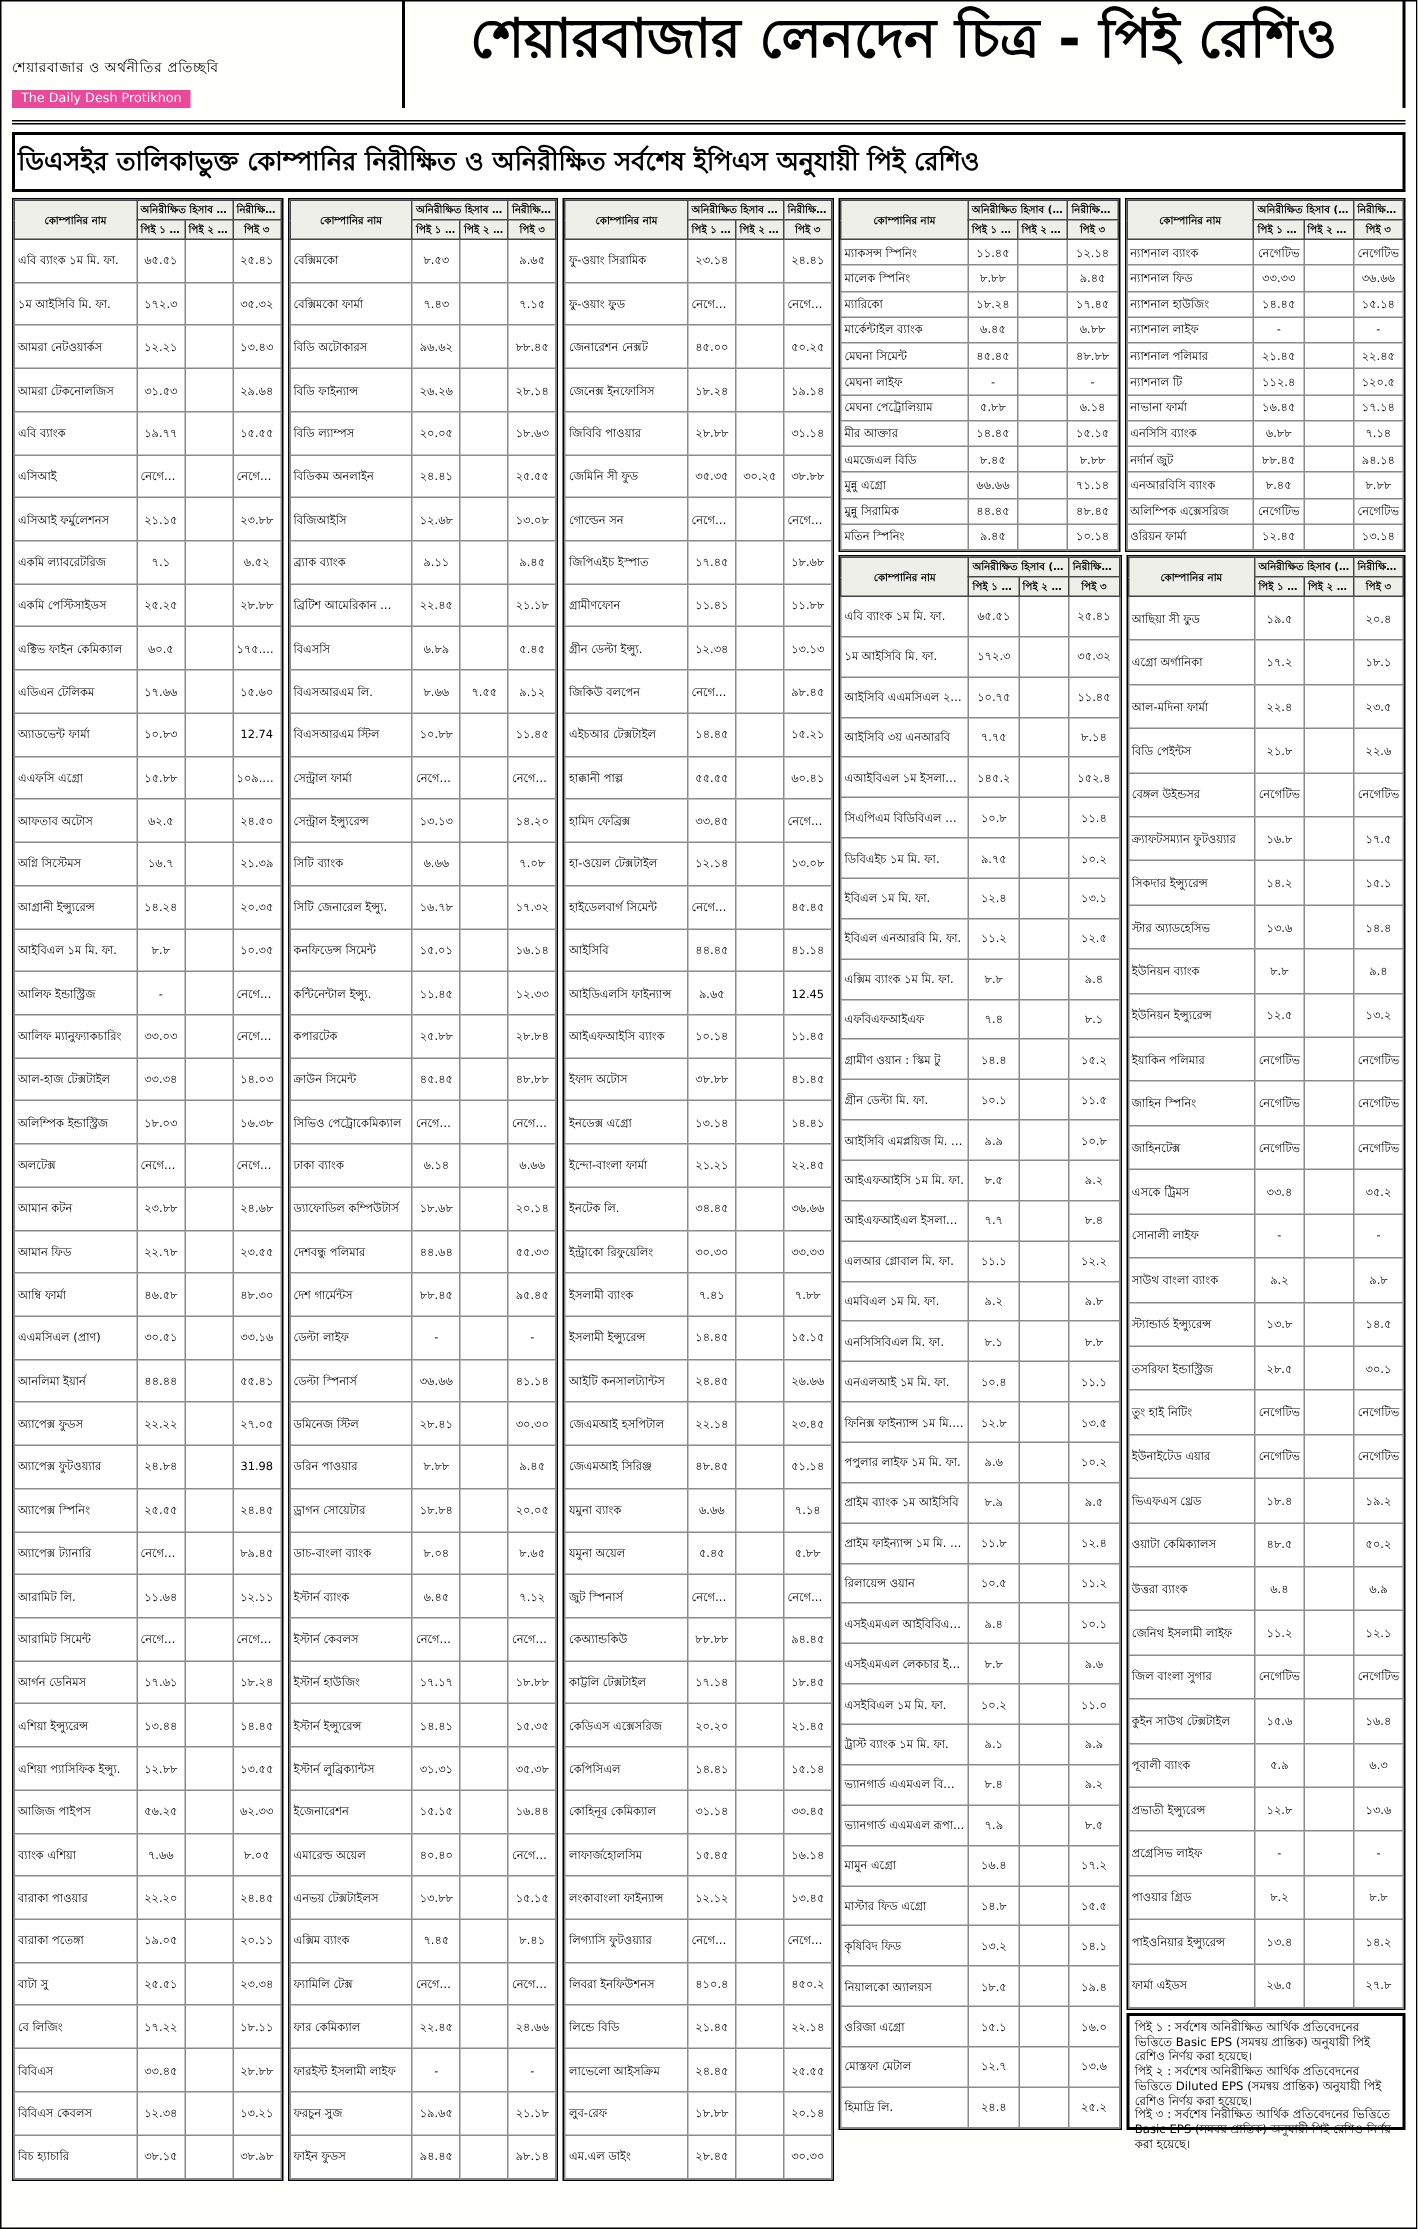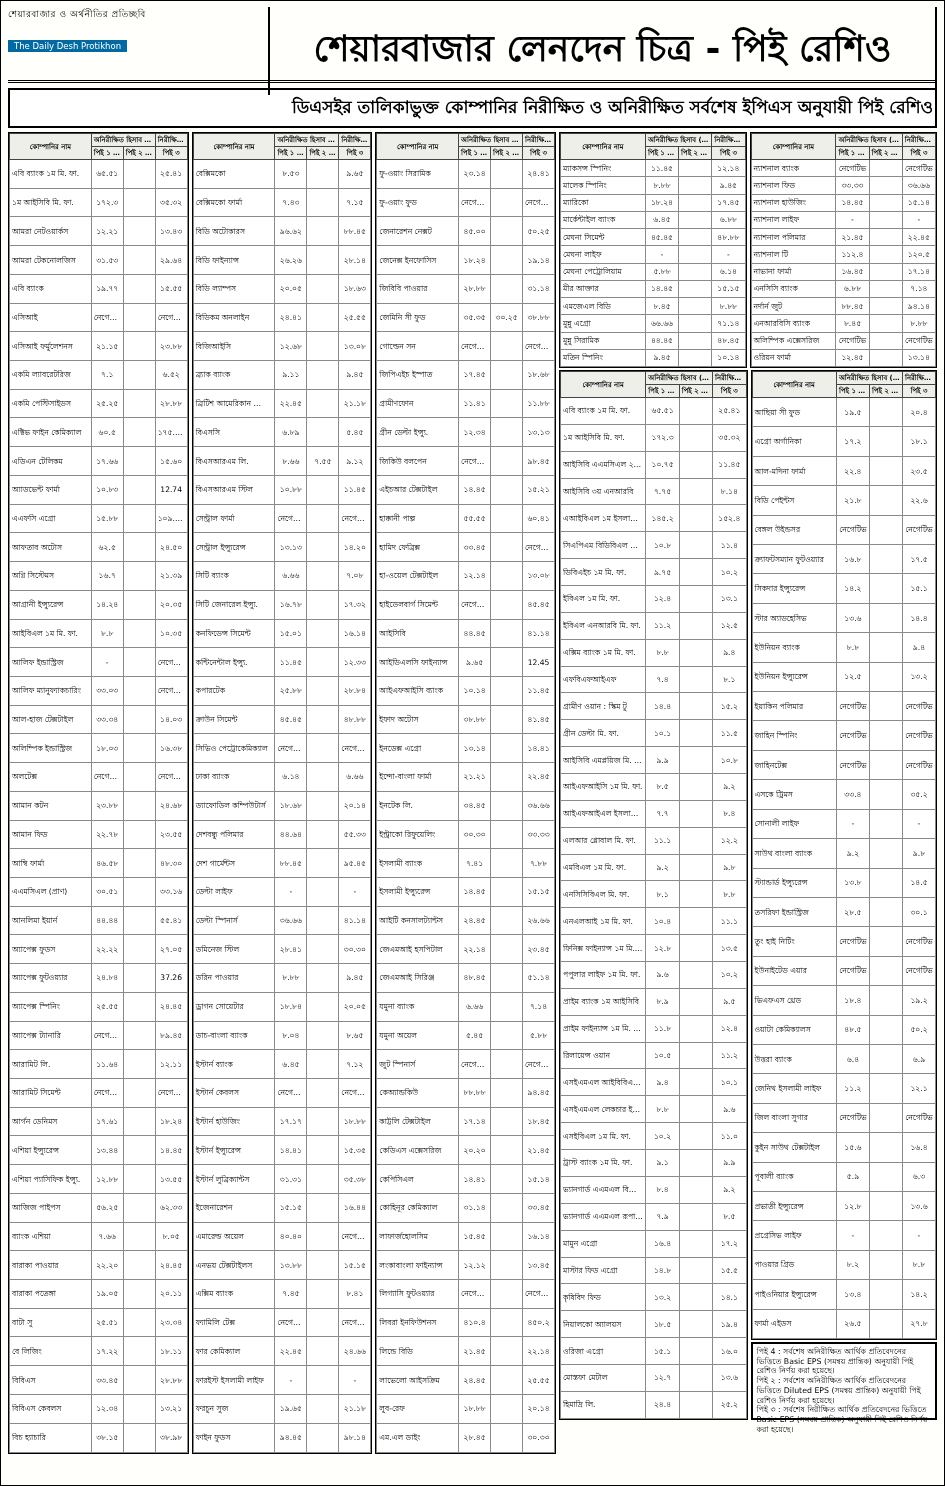--- a/index.html
+++ b/index.html
@@ -4,34 +4,34 @@
 <style>
   * { box-sizing: border-box; }
   html,body { margin:0; padding:0; }
   body {
     width:945px; height:1486px; background:#fdfdfa; color:#000;
     font-family:"DejaVu Sans", sans-serif;
   }
   .page { width:945px; height:1486px; border:1px solid #000; padding:6px 7px; background:#fffffc; }
 
   
-  .masthead { display:flex; align-items:flex-start; gap:10px; height:76px; border-bottom:3px double #000; padding-bottom:8px; }
+  .masthead { display:flex; align-items:flex-end; gap:10px; height:76px; border-bottom:3px double #000; padding-bottom:8px; }
   .logo-block { width:250px; }
   .tagline { font-size:9px; letter-spacing:.5px; }
   .logo { color:#c41212; font-size:33px; font-weight:bold; line-height:1.05; }
-  .logo-bar { background:#0369a1; color:#fff; font-size:8.5px; padding:1px 6px; display:inline-block; margin-top:18px; }
+  .logo-bar { background:#ec4899; color:#fff; font-size:8.5px; padding:1px 6px; display:inline-block; margin-top:6px; }
   .title-block { flex:1; text-align:center; border-left:2px solid #000; border-right:2px solid #000; padding:14px 4px; }
   .main-title { font-size:36px; font-weight:bold; white-space:nowrap; }
   .right-block { width:215px; display:flex; align-items:center; justify-content:flex-end; gap:8px; }
   .issue-date { font-size:11px; }
   .page-num { width:54px; height:54px; background:#111; color:#fff; font-size:36px; font-weight:bold;
               display:flex; align-items:center; justify-content:center; border-radius:8px; }
 
   
-  .subtitle-bar { border:2px solid #000; margin:5px 0 4px 0; padding:4px 2px; text-align:right;
+  .subtitle-bar { border:2px solid #000; margin:5px 0 4px 0; padding:4px 2px; text-align:left;
                   font-weight:bold; font-size:17px; background:#fff; }
 
   
   .main { display:flex; gap:3px; height:1322px; }
   .tcol { flex:1 1 0; border:1px solid #000; overflow:hidden; background:#fff; }
   .tcol.full { height:1322px; }
   .right-wrap { width:378px; display:flex; flex-direction:column; gap:2px; }
   .top-row { display:flex; gap:3px; height:236px; }
   .top-row .tcol { height:236px; }
   .banner { border:2px solid #000; font-weight:bold; text-align:center; font-size:14.5px; padding:2px 0; background:#fff; }
@@ -257,21 +257,21 @@
             <tr>
               <td class="name">অ্যাপেক্স ফুডস</td>
               <td class="val">২২.২২</td>
               <td class="val"></td>
               <td class="val">২৭.০৫</td>
             </tr>
             <tr>
               <td class="name">অ্যাপেক্স ফুটওয়্যার</td>
               <td class="val">২৪.৮৪</td>
               <td class="val"></td>
-              <td class="val">37.26</td>
+              <td class="val">31.98</td>
             </tr>
             <tr>
               <td class="name">অ্যাপেক্স স্পিনিং</td>
               <td class="val">২৫.৫৫</td>
               <td class="val"></td>
               <td class="val">২৪.৪৫</td>
             </tr>
             <tr>
               <td class="name">অ্যাপেক্স ট্যানারি</td>
               <td class="val">নেগেটিভ</td>
@@ -1622,21 +1622,21 @@
                   <tr>
                     <td class="name">ফার্মা এইডস</td>
                     <td class="val">২৬.৫</td>
                     <td class="val"></td>
                     <td class="val">২৭.৮</td>
                   </tr>
                 </tbody>
             </table>
           </div>
           <div class="footnote">
-            <div>পিই 4 : সর্বশেষ অনিরীক্ষিত আর্থিক প্রতিবেদনের ভিত্তিতে Basic EPS (সমন্বয় প্রান্তিক) অনুযায়ী পিই রেশিও নির্ণয় করা হয়েছে।</div>
+            <div>পিই ১ : সর্বশেষ অনিরীক্ষিত আর্থিক প্রতিবেদনের ভিত্তিতে Basic EPS (সমন্বয় প্রান্তিক) অনুযায়ী পিই রেশিও নির্ণয় করা হয়েছে।</div>
             <div>পিই ২ : সর্বশেষ অনিরীক্ষিত আর্থিক প্রতিবেদনের ভিত্তিতে Diluted EPS (সমন্বয় প্রান্তিক) অনুযায়ী পিই রেশিও নির্ণয় করা হয়েছে।</div>
             <div>পিই ৩ : সর্বশেষ নিরীক্ষিত আর্থিক প্রতিবেদনের ভিত্তিতে Basic EPS (সমন্বয় প্রান্তিক) অনুযায়ী পিই রেশিও নির্ণয় করা হয়েছে।</div>
           </div>
         </div>
       </div>
 
     </div>
   </div>
 </div>
 

